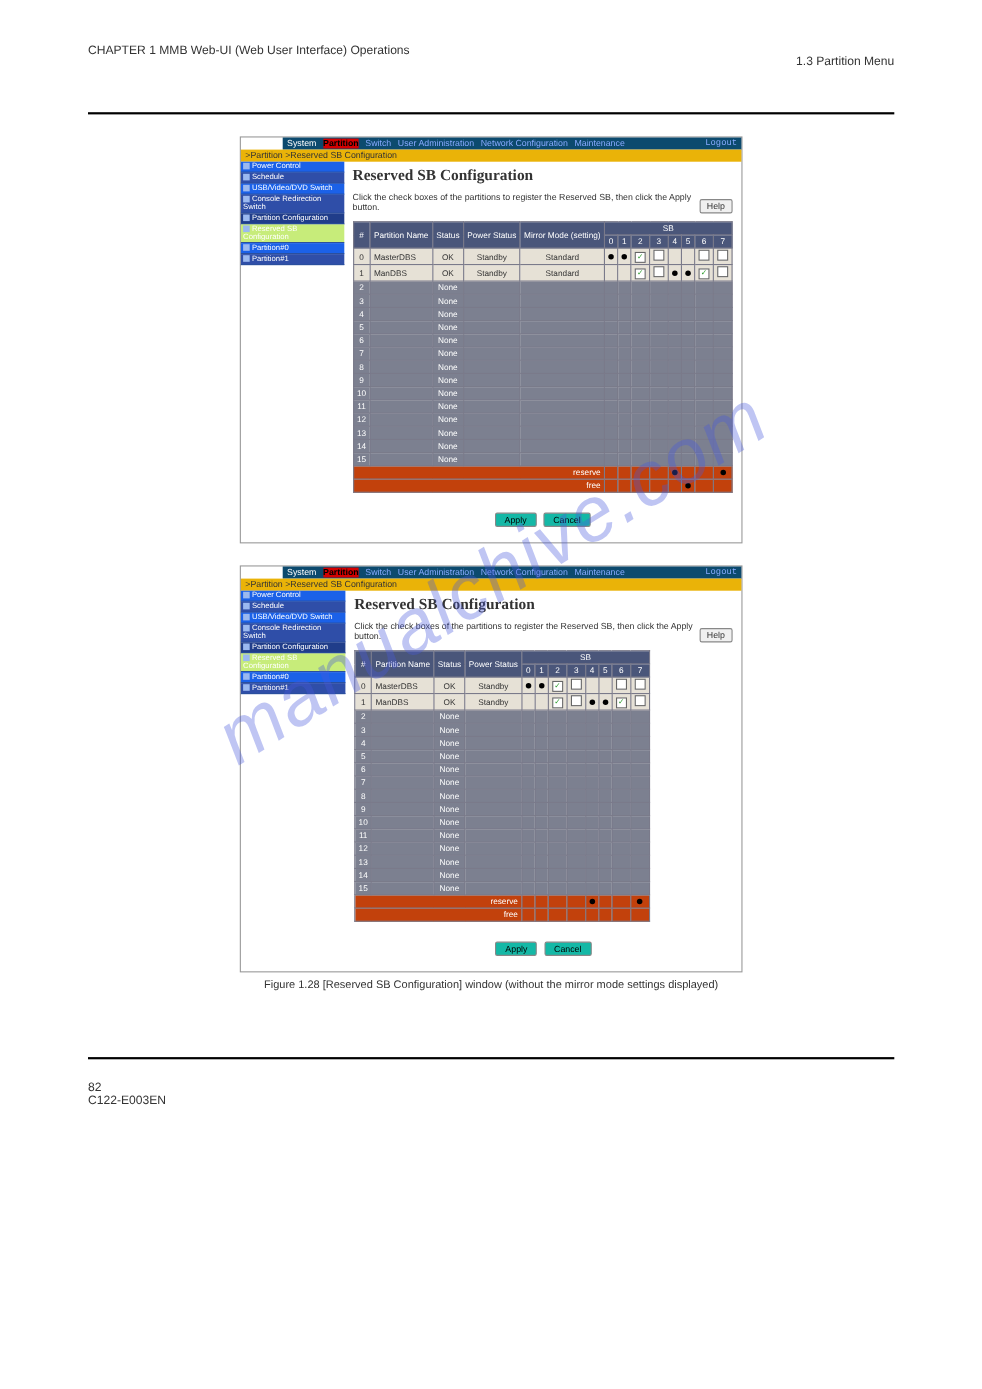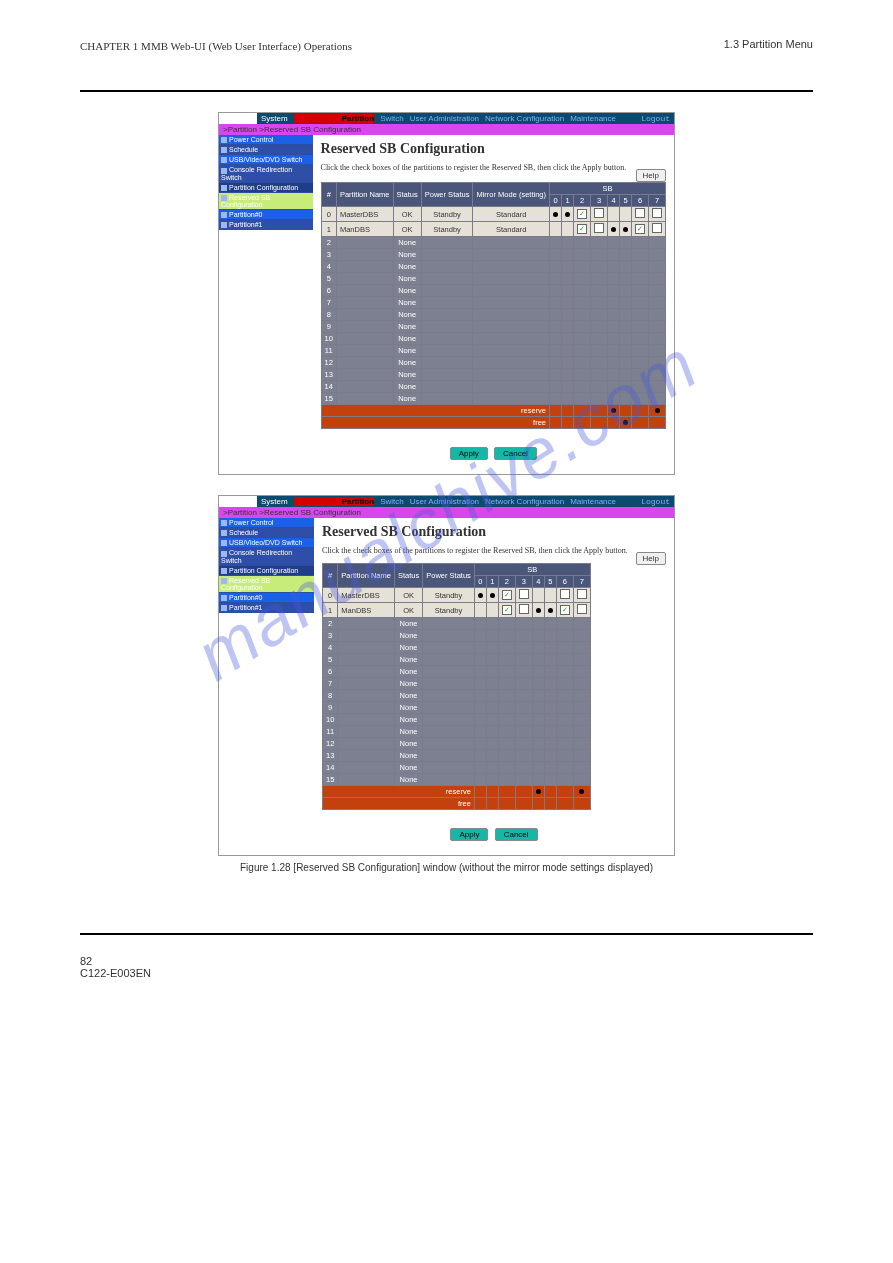--- a/index.html
+++ b/index.html
@@ -19,44 +19,43 @@
   .hr-top, .hr-bottom {
     border: none;
     border-top: 2px solid #000;
     margin: 40px 0 20px;
   }
   .hr-bottom { margin-top: 60px; }
   .header-row {
     display: flex;
     justify-content: space-between;
     font-size: 11px;
-    margin-bottom: 2px;
-    font-family: Liberation Serif, serif;
+    margin-bottom: 14px;
   }
 
   
   .shot {
     width: 455px;
     margin: 20px auto 6px;
     border: 1px solid #999;
     font-size: 8px;
     background: #fff;
   }
   .topbar {
     background: #0c4a6e;
     color: #fff;
     padding: 1px 4px;
     display: flex;
     gap: 6px;
     margin-left: 38px;
   }
-  .topbar .active { color: #000; font-weight: bold; background:#d40000;padding-left:48px; }
+  .topbar .active { color: #000; font-weight: bold; background:#d40000; }
   .topbar a { color: #88aaff; }
   .topbar .logout { margin-left: auto; color: #88aaff; font-family: Liberation Mono, monospace; }
-  .breadcrumb { padding: 1px 4px; font-size: 8px; background: #d946ef; }
+  .breadcrumb { padding: 1px 4px; font-size: 8px; background: #eab308; }
   .body-row { display: flex; align-items: flex-start; }
   .sidebar {
     width: 95px;
     font-size: 7px;
   }
   .sidebar div {
     padding: 1px 2px;
     border-bottom: 1px solid #2a4f9e;
     color: #fff;
   }
@@ -73,21 +72,21 @@
   .main h2 { font-family: "Times New Roman", serif; font-size: 14px; font-weight: bold; margin: 0 0 6px; }
   .helpbtn {
     float: right;
     border: 1px solid #888;
     background: #f0f0f0;
     font-size: 8px;
     padding: 1px 6px;
     border-radius: 2px;
     margin-top: 28px;
   }
-  .instr { font-size: 8px; margin-bottom: 8px; font-family: Liberation Serif, serif; }
+  .instr { font-size: 8px; margin-bottom: 8px; }
 
   table.cfg {
     border-collapse: collapse;
     font-size: 7.5px;
   }
   table.cfg th, table.cfg td {
     border: 1px solid #7a7a8a;
     text-align: center;
     padding: 1px 3px;
     white-space: nowrap;

